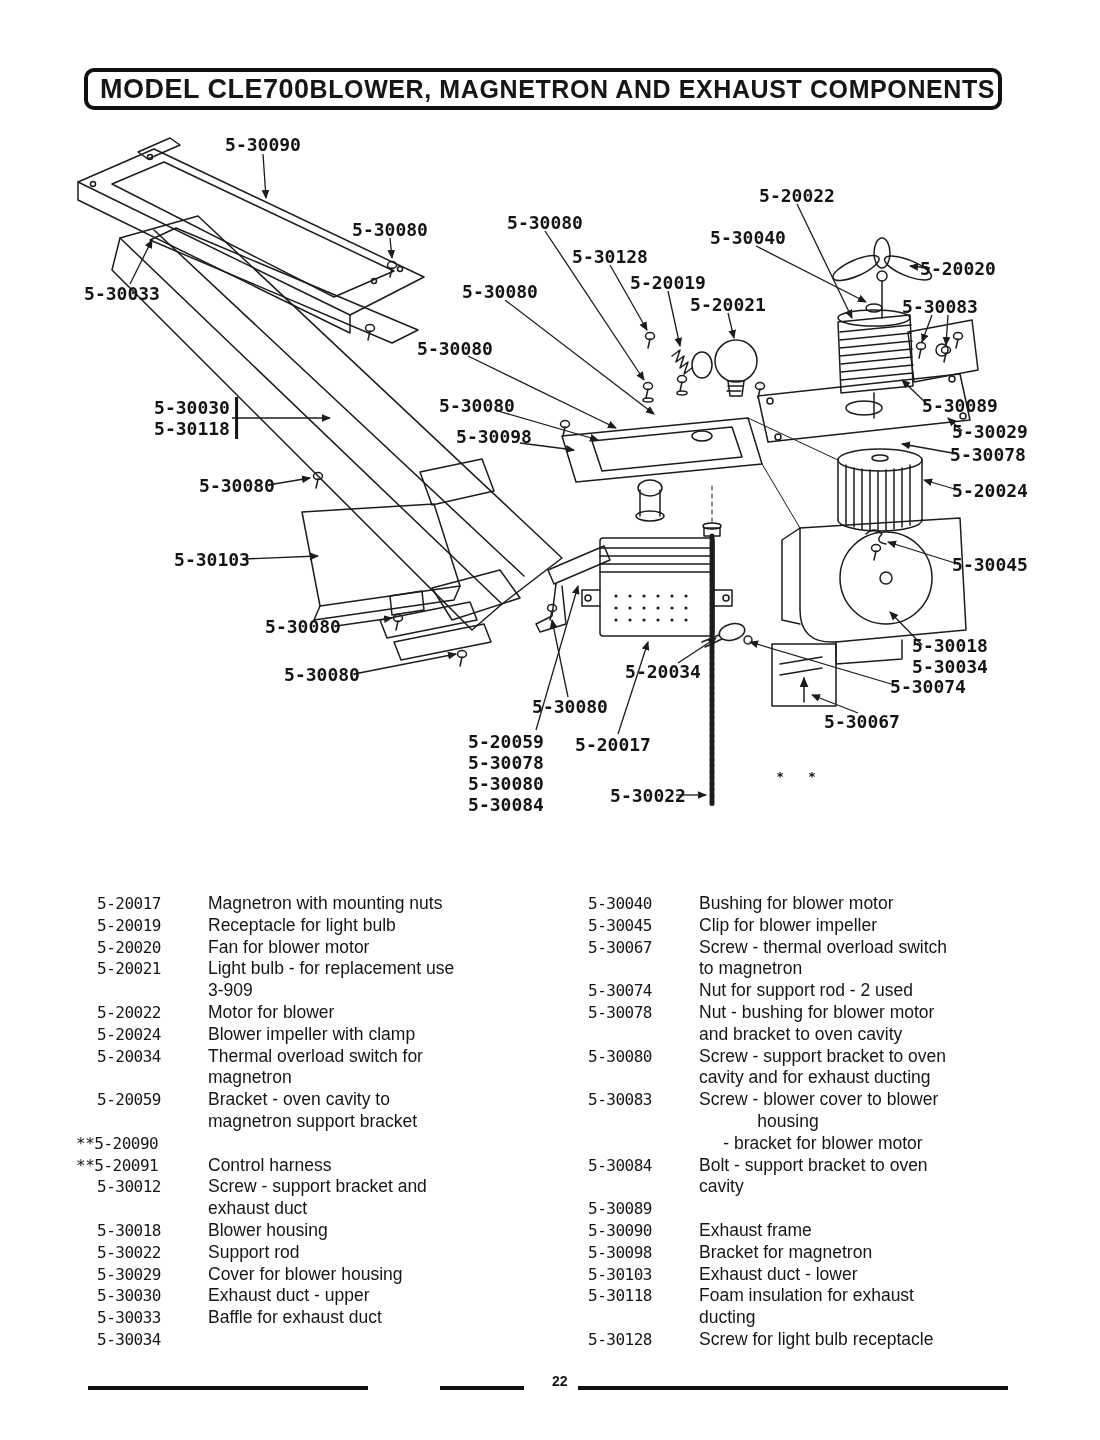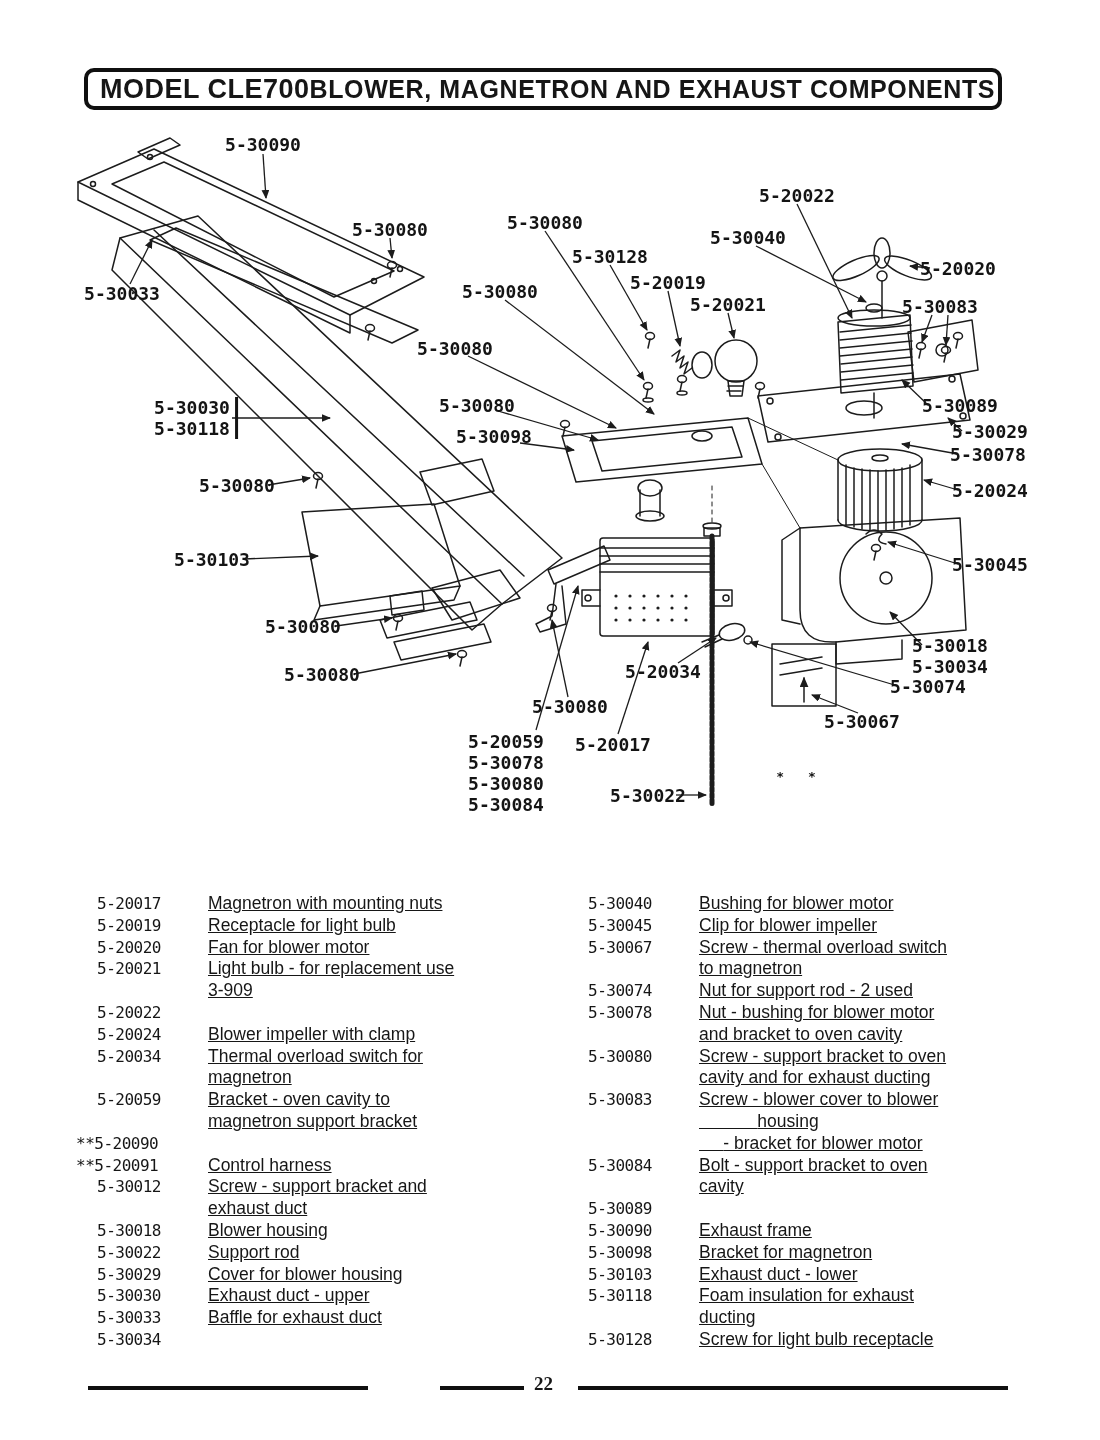--- a/index.html
+++ b/index.html
@@ -34,29 +34,29 @@
   .parts-list{position:absolute;top:893px;left:0;width:1100px;font-size:17.5px;line-height:21.8px;}
   .col{position:absolute;top:0;}
   #col-left{left:97px;width:450px;}
   #col-right{left:588px;width:450px;}
   .part-row{display:flex;align-items:flex-start;}
   .part-num{
     flex:0 0 111px;font-family:"DejaVu Sans Mono",monospace;
     font-size:16px;letter-spacing:-.5px;
   }
   .part-num.starred{text-indent:-21px;}
-  .part-desc{flex:1;white-space:pre-wrap;text-decoration:underline;}
+  .part-desc{flex:1;white-space:pre-wrap;}
   
   .rule{position:absolute;height:4px;background:#101010;}
   #rule-a{left:88px;top:1386px;width:280px;}
   #rule-b{left:440px;top:1386px;width:84px;}
   #rule-c{left:578px;top:1386px;width:430px;}
   .page-number{
-    position:absolute;left:534px;top:1373px;font-weight:bold;font-size:19px;
-    font-family:Liberation Serif, serif;
+    position:absolute;left:552px;top:1373px;font-weight:bold;font-size:14px;
+    font-family:Liberation Sans, sans-serif;
   }
 </style>
 </head>
 <body>
 
 <div class="page">
 
   <header class="title-bar">
     <span class="model">MODEL CLE700</span>
     <span class="title">BLOWER, MAGNETRON AND EXHAUST COMPONENTS</span>
@@ -303,20 +303,21 @@
           <span class="part-num">5-20020</span>
           <span class="part-desc">Fan for blower motor</span>
         </div>
         <div class="part-row">
           <span class="part-num">5-20021</span>
           <span class="part-desc">Light bulb - for replacement use
 3-909</span>
         </div>
         <div class="part-row">
           <span class="part-num">5-20022</span>
+          <span class="part-desc">Motor for blower</span>
         </div>
         <div class="part-row">
           <span class="part-num">5-20024</span>
           <span class="part-desc">Blower impeller with clamp</span>
         </div>
         <div class="part-row">
           <span class="part-num">5-20034</span>
           <span class="part-desc">Thermal overload switch for
 magnetron</span>
         </div>

